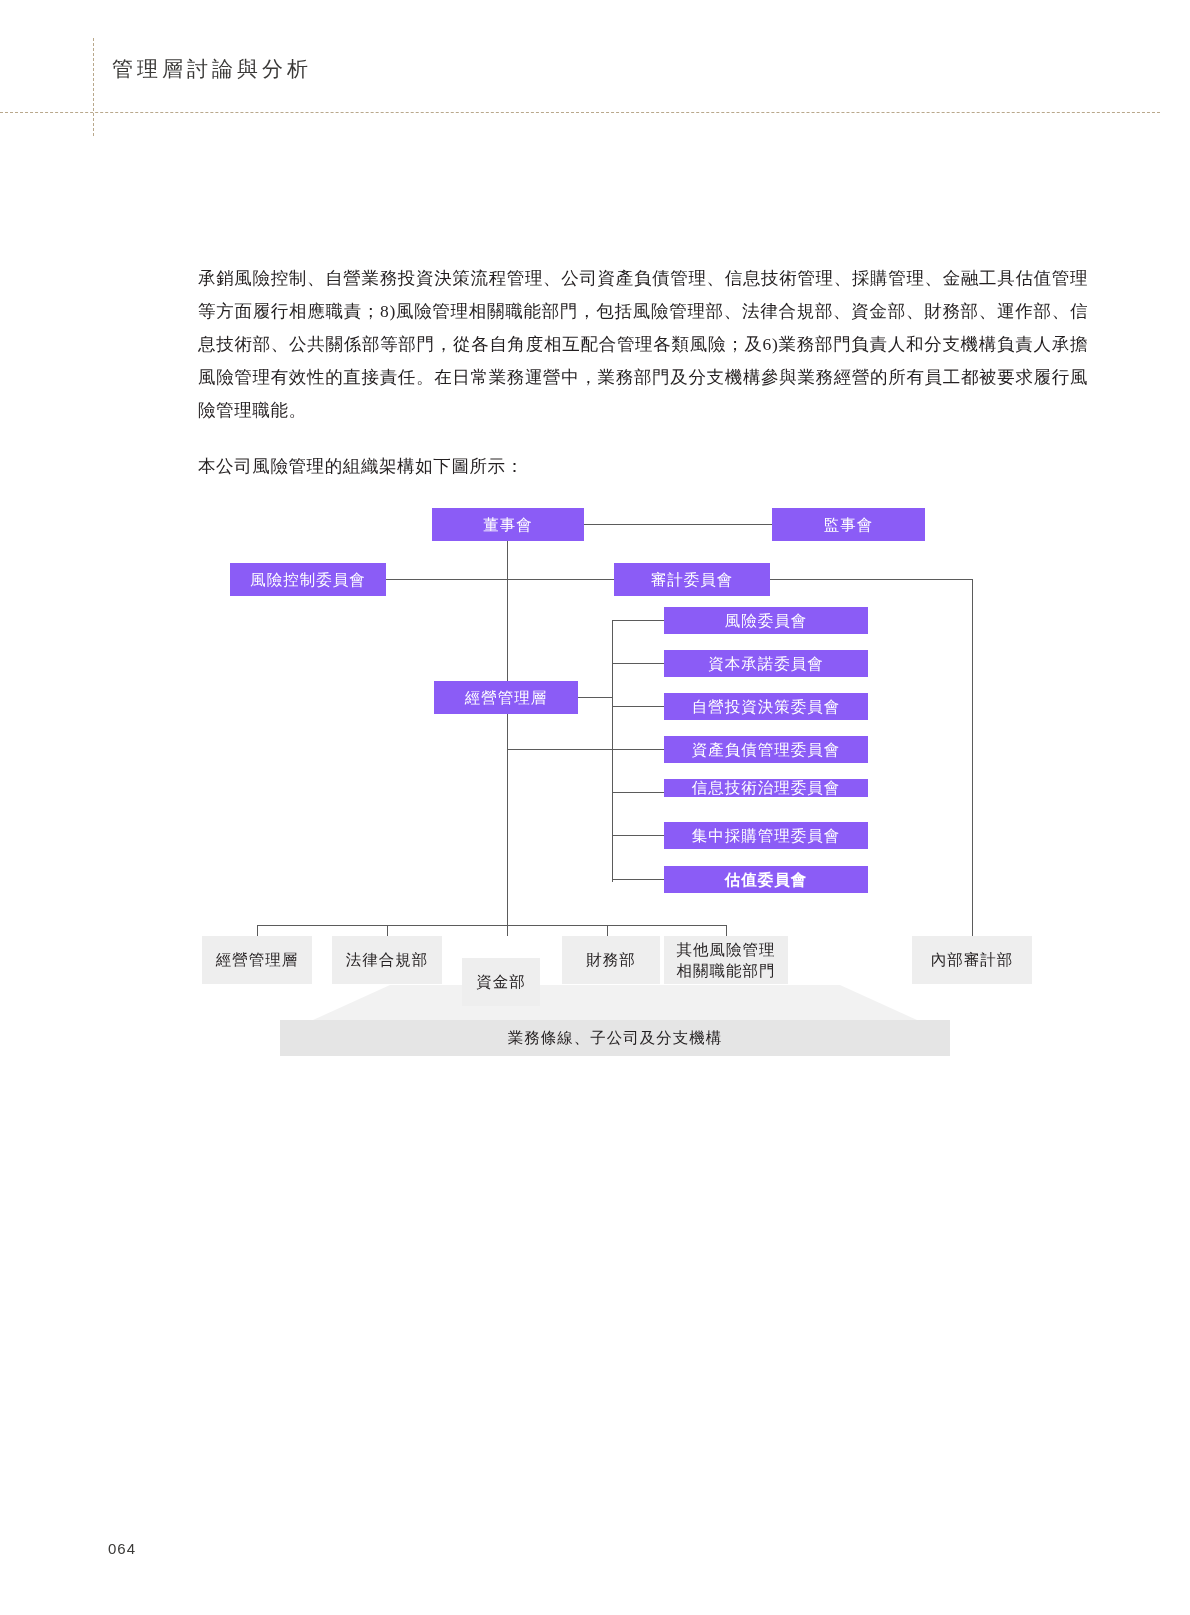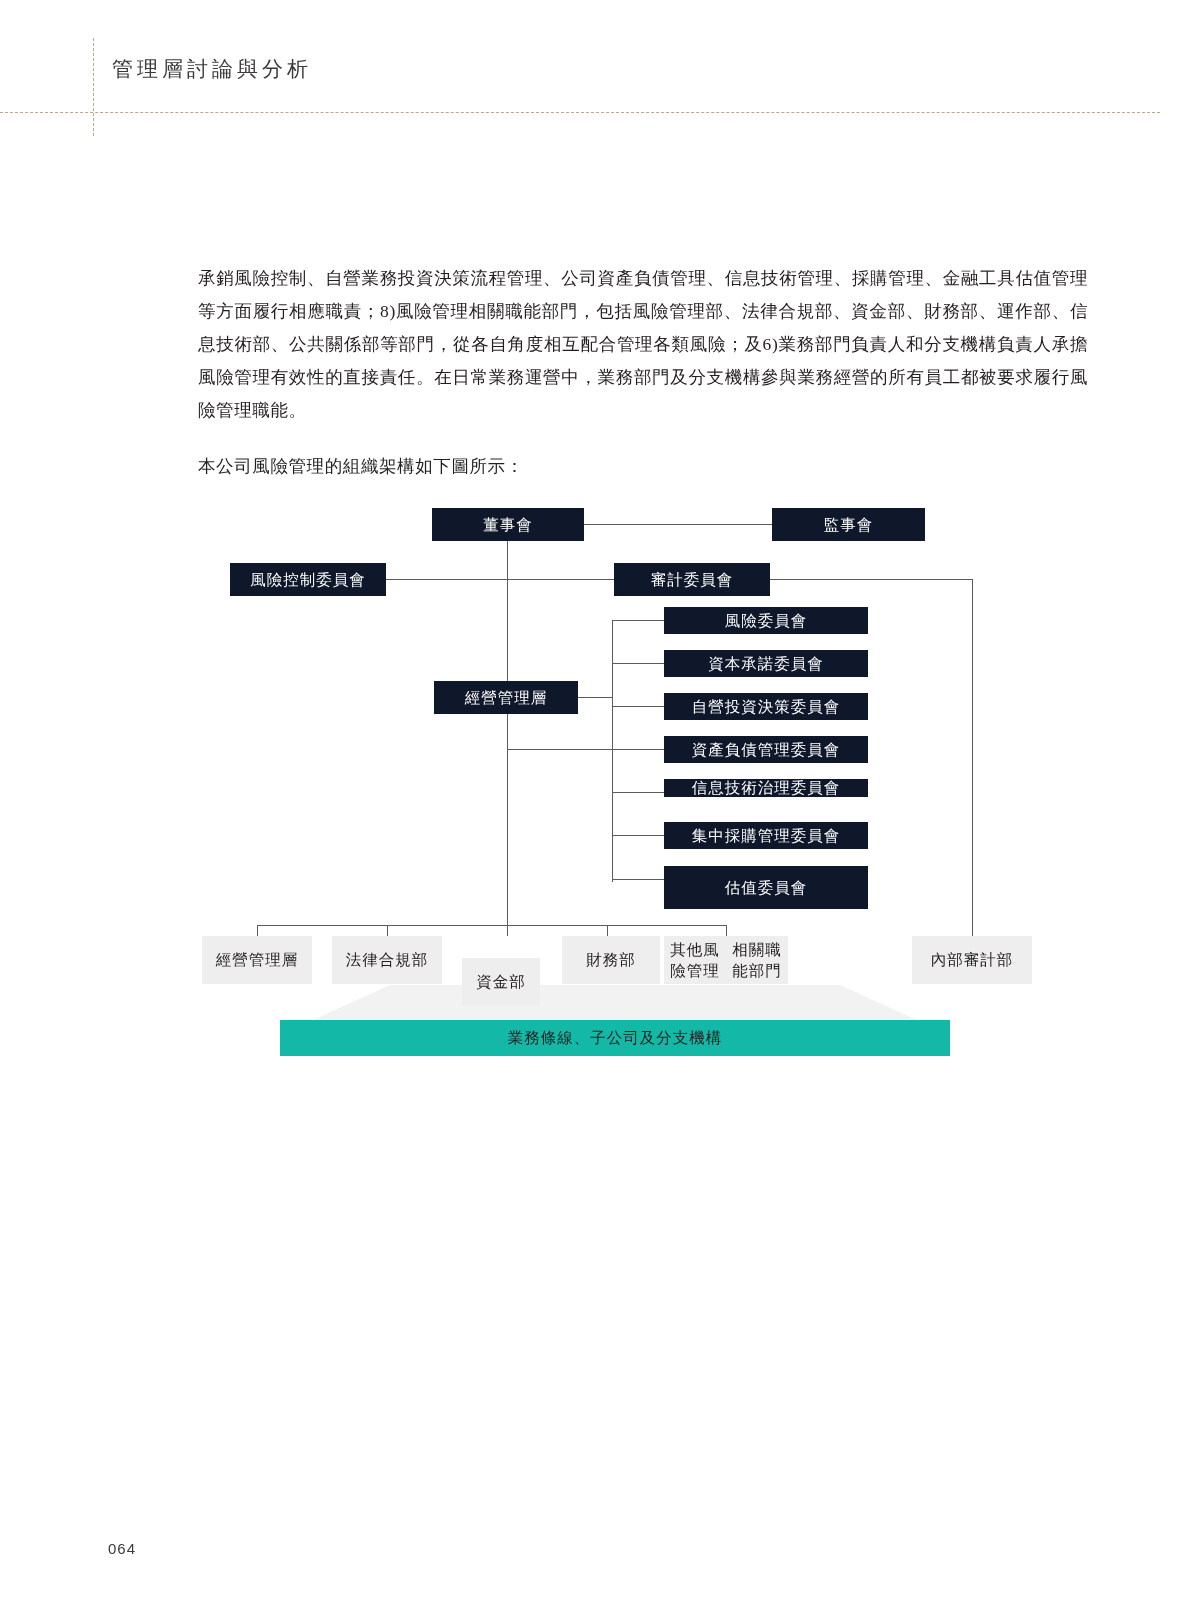--- a/index.html
+++ b/index.html
@@ -71,31 +71,31 @@
   .node {
     position: absolute;
     box-sizing: border-box;
     display: flex;
     align-items: center;
     justify-content: center;
     font-family: "Liberation Serif", serif;
     font-size: 15.5px;
     letter-spacing: 1px;
     color: #ffffff;
-    background: #0f172a;
+    background: #8b5cf6;
     text-align: center;
     line-height: 20px;
     z-index: 3;
   }
   .node.gray {
     background: #eeeeee;
     color: #231f20;
   }
   .node.wide-gray {
-    background: #14b8a6;
+    background: #e5e5e5;
     color: #231f20;
   }
   .line {
     position: absolute;
     background: #5b5b5b;
     z-index: 1;
   }
   .line.h { height: 1px; }
   .line.v { width: 1px; }
 
@@ -171,27 +171,27 @@
   <div class="node" style="left:614px; top:563px; width:156px; height:33px;">審計委員會</div>
 
   <div class="node" style="left:434px; top:681px; width:144px; height:33px;">經營管理層</div>
 
   <div class="node" style="left:664px; top:607px; width:204px; height:27px;">風險委員會</div>
   <div class="node" style="left:664px; top:650px; width:204px; height:27px;">資本承諾委員會</div>
   <div class="node" style="left:664px; top:693px; width:204px; height:27px;">自營投資決策委員會</div>
   <div class="node" style="left:664px; top:736px; width:204px; height:27px;">資產負債管理委員會</div>
   <div class="node" style="left:664px; top:779px; width:204px; height:18px;">信息技術治理委員會</div>
   <div class="node" style="left:664px; top:822px; width:204px; height:27px;">集中採購管理委員會</div>
-  <div class="node" style="left:664px; top:866px; width:204px; height:43px;">估值委員會</div>
+  <div class="node" style="left:664px; top:866px; width:204px; height:27px;font-weight:bold;">估值委員會</div>
 
   <div class="node gray" style="left:202px; top:936px; width:110px; height:48px;">經營管理層</div>
   <div class="node gray" style="left:332px; top:936px; width:110px; height:48px;">法律合規部</div>
   <div class="node gray" style="left:462px; top:936px; width:78px; height:48px;margin-top:22px;">資金部</div>
   <div class="node gray" style="left:562px; top:936px; width:98px; height:48px;">財務部</div>
-  <div class="node gray" style="left:664px; top:936px; width:124px; height:48px; flex-direction:row; line-height:21px;">
+  <div class="node gray" style="left:664px; top:936px; width:124px; height:48px; flex-direction:column; line-height:21px;">
     <span>其他風險管理</span>
     <span>相關職能部門</span>
   </div>
   <div class="node gray" style="left:912px; top:936px; width:120px; height:48px;">內部審計部</div>
 
   <div class="node wide-gray" style="left:280px; top:1020px; width:670px; height:36px;">業務條線、子公司及分支機構</div>
 </div>
 
 <div class="page-number">064</div>
 

